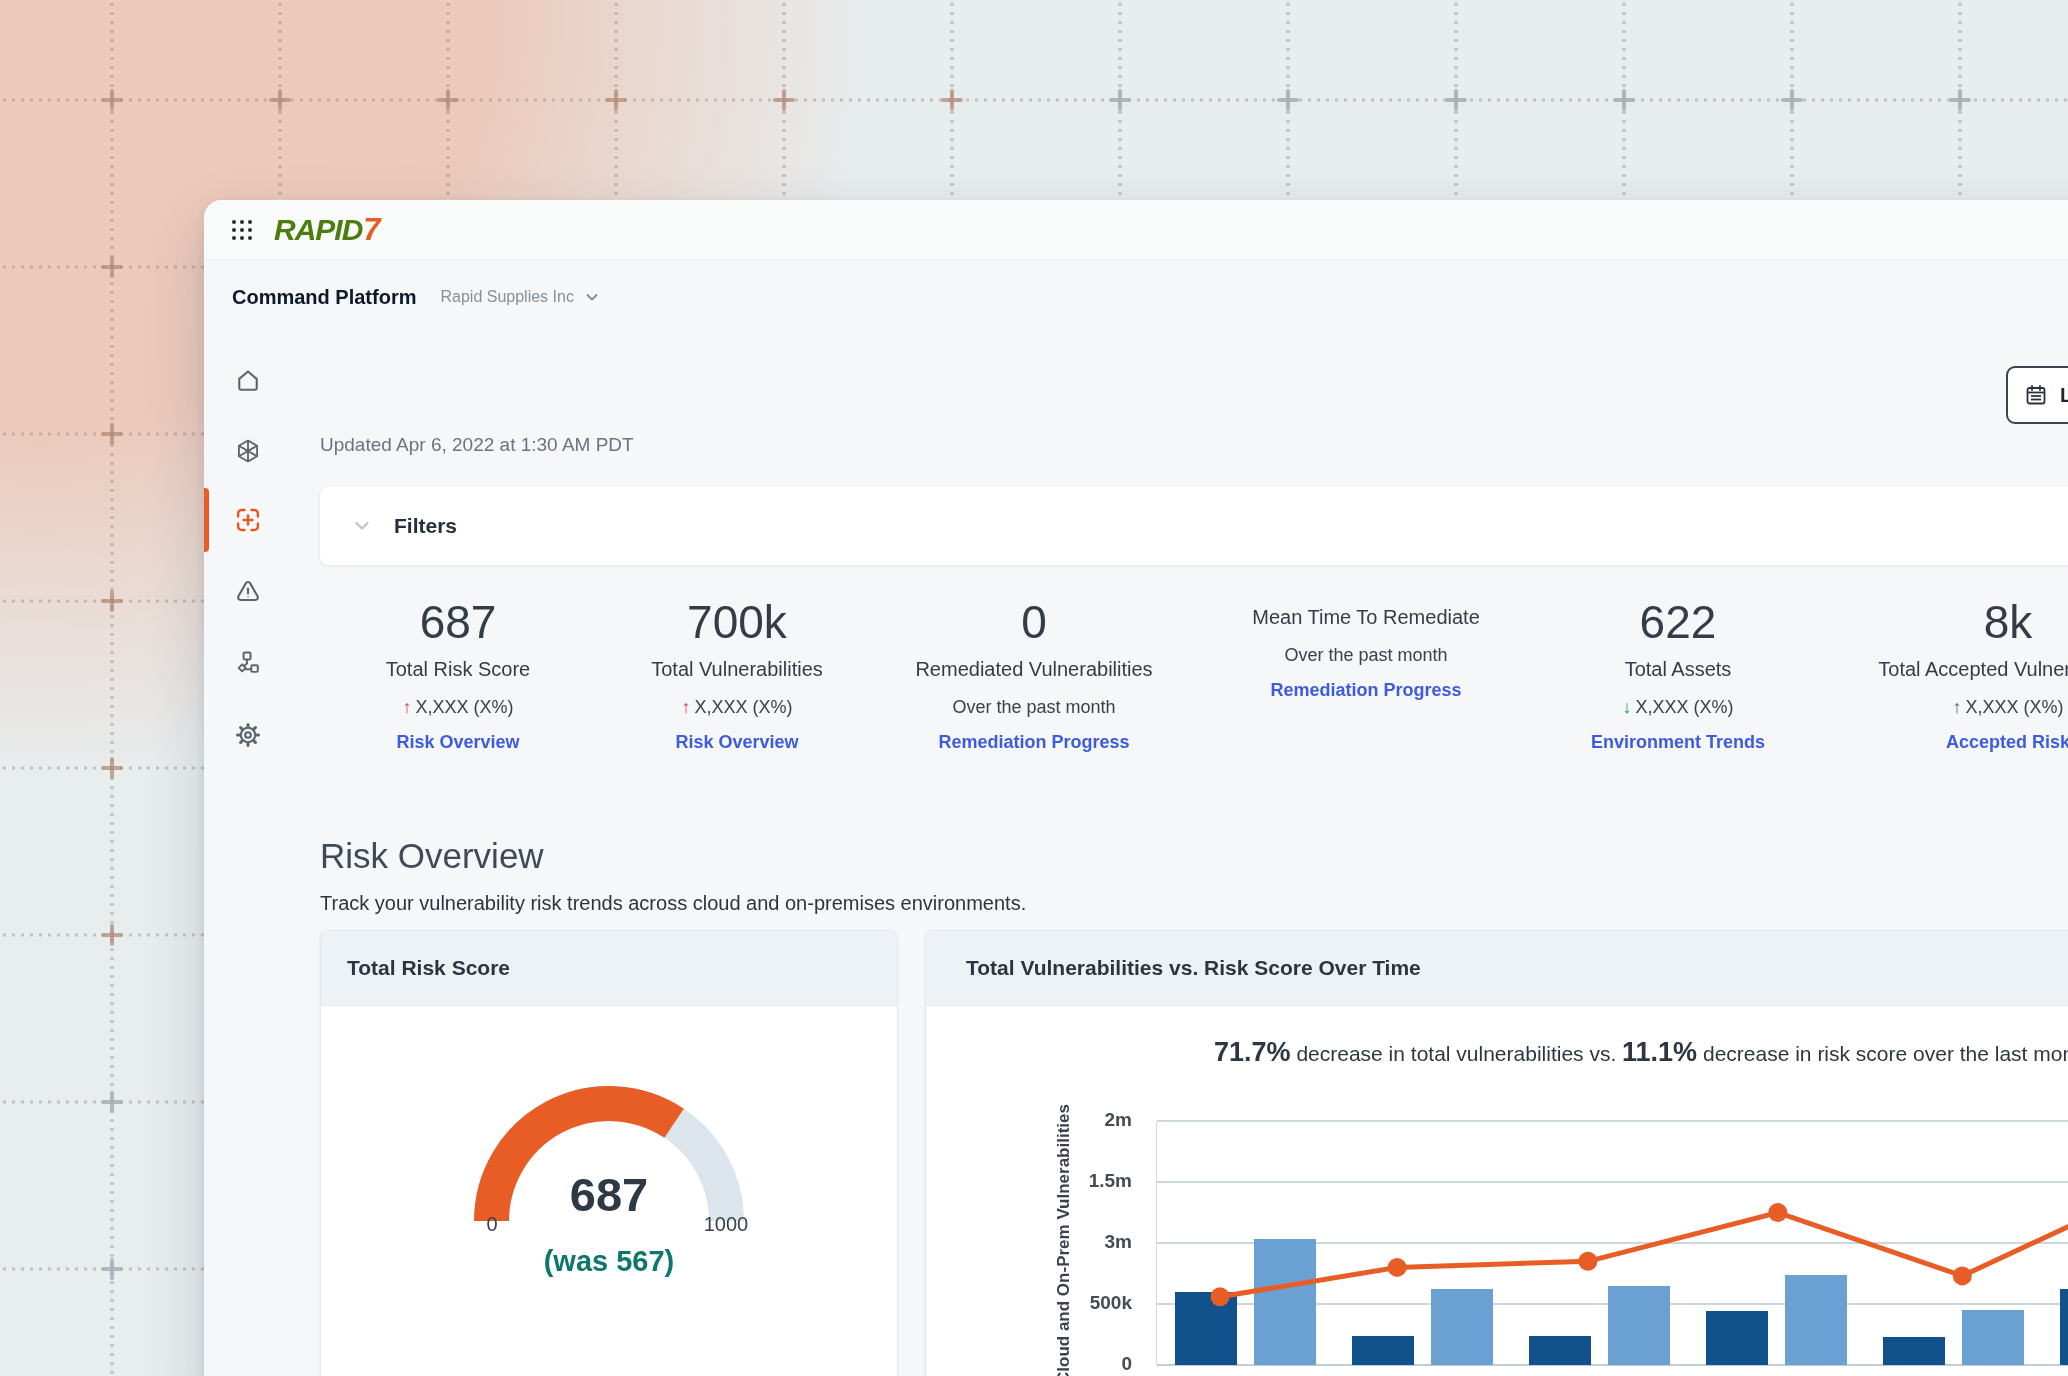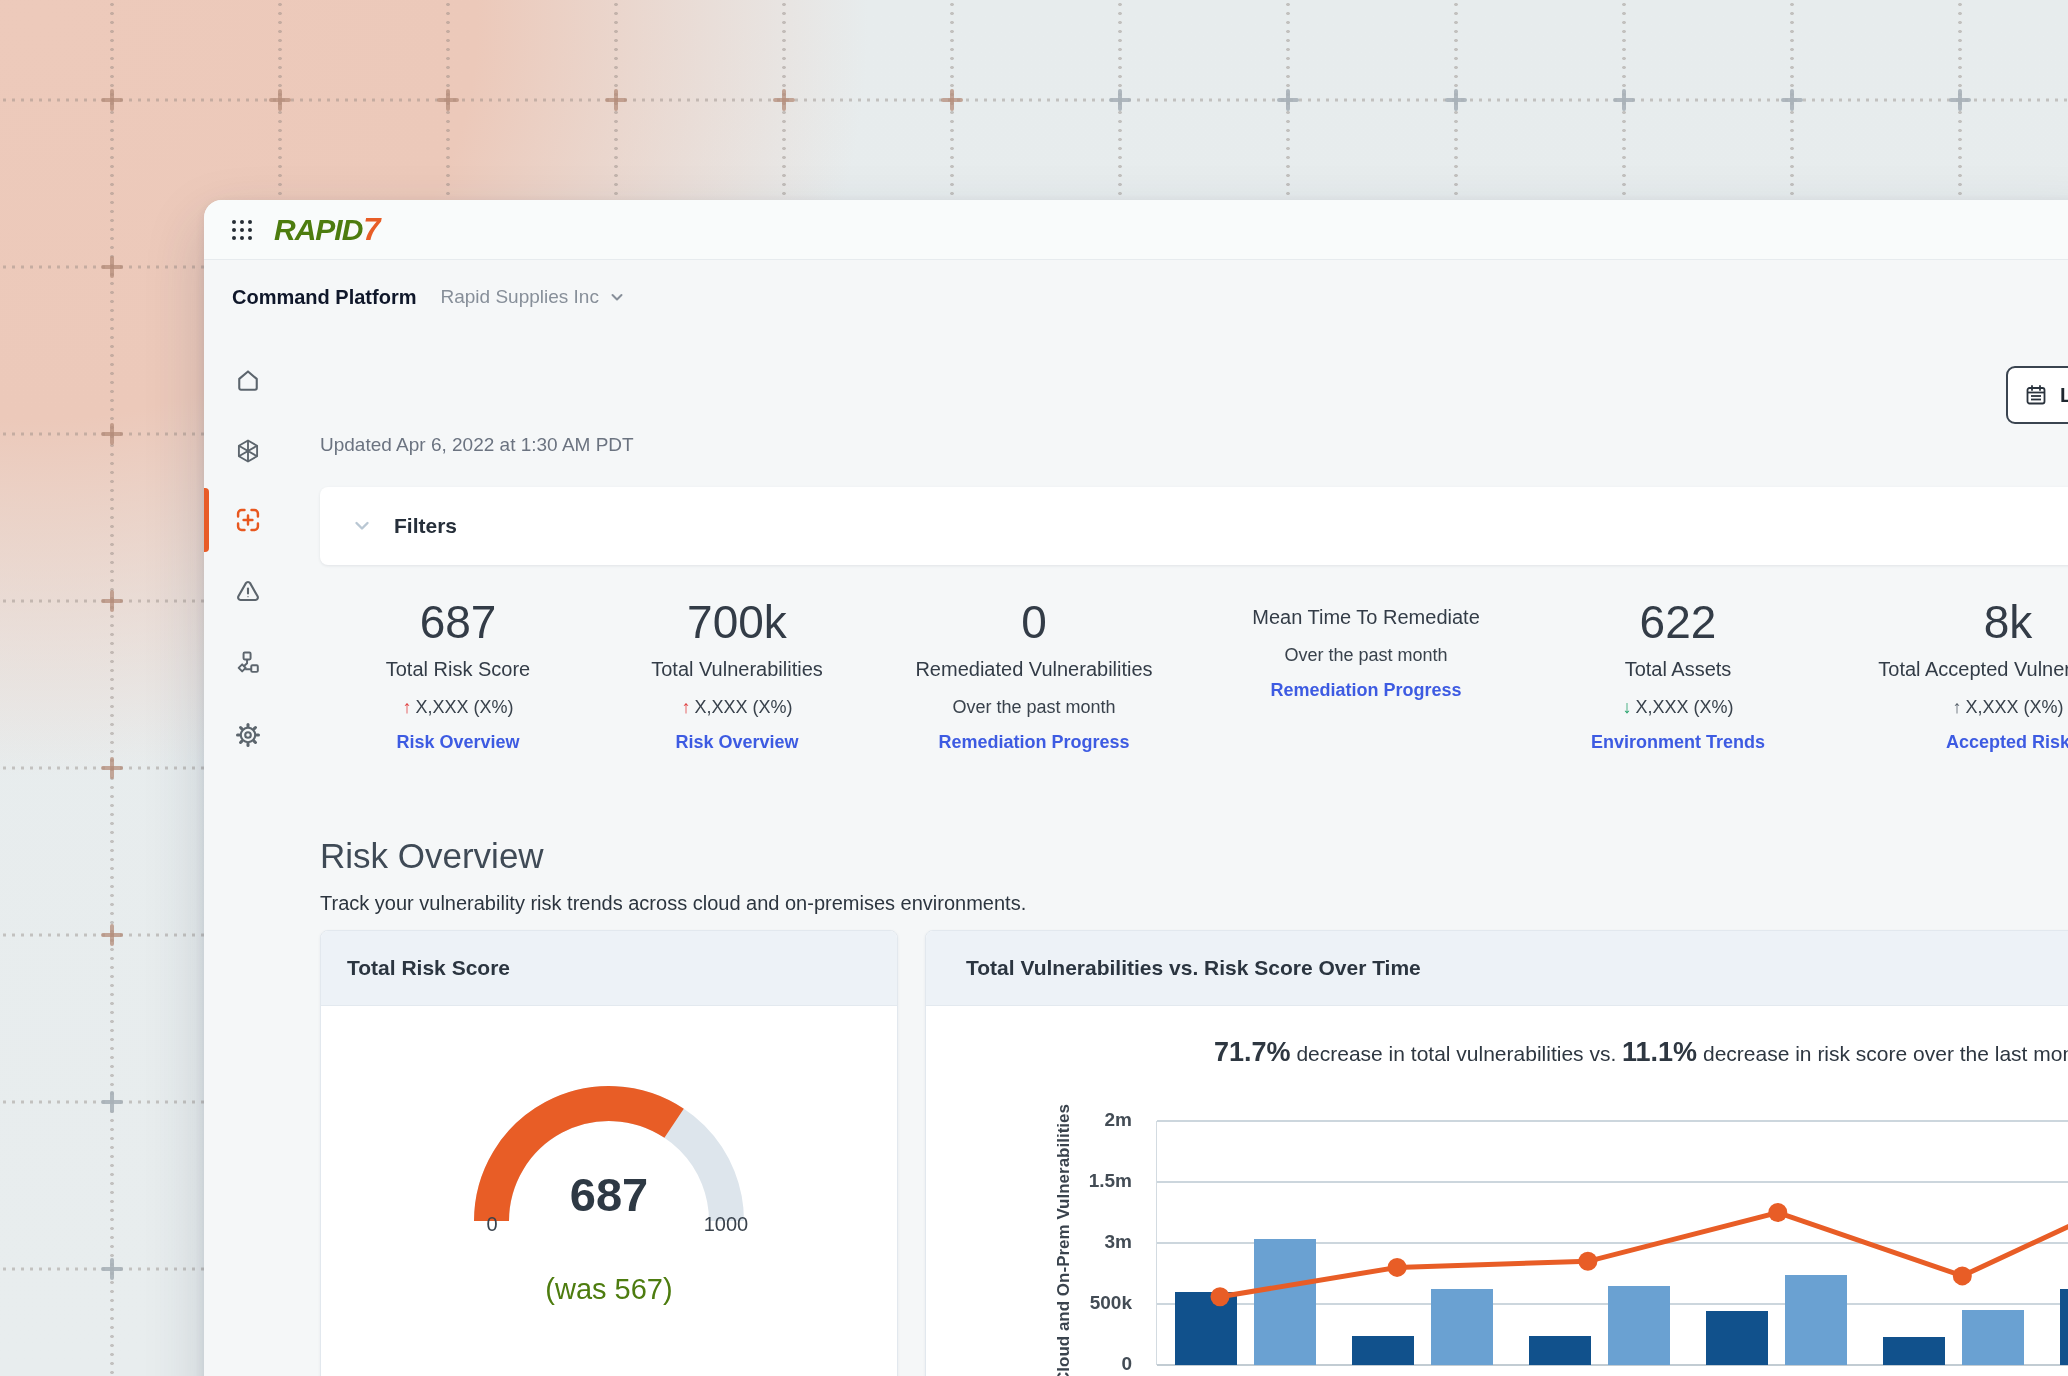--- a/index.html
+++ b/index.html
@@ -29,21 +29,21 @@
   .win-header{position:absolute;left:0;top:0;right:0;height:60px;background:#f9fbfb;border-bottom:1px solid #e7ebee;}
   .launcher{position:absolute;left:28px;top:20px;width:20px;height:20px;cursor:pointer;}
   .launcher i{position:absolute;left:0;top:0;width:4px;height:4px;border-radius:50%;background:#262d35;
     box-shadow:8px 0 0 #262d35,16px 0 0 #262d35,0 8px 0 #262d35,8px 8px 0 #262d35,16px 8px 0 #262d35,0 16px 0 #262d35,8px 16px 0 #262d35,16px 16px 0 #262d35;}
   .logo{position:absolute;left:70px;top:12px;display:flex;align-items:baseline;font-style:italic;font-weight:900;font-size:30px;letter-spacing:-1px;}
   .logo .word{color:#4d7c0f;}
   .logo .seven{color:#e85d26;margin-left:1px;font-size:31px;}
 
   .context-row{position:absolute;left:28px;top:82px;height:30px;display:flex;align-items:center;gap:24px;line-height:30px;}
   .context-product{font-size:20px;font-weight:700;color:#0f172a;}
-  .context-org{display:flex;align-items:center;gap:10px;font-size:19px;color:#878f99;cursor:pointer;}
+  .context-org{display:flex;align-items:center;gap:10px;font-size:16px;color:#878f99;cursor:pointer;}
 
   
   .side-icon{position:absolute;left:30px;width:28px;height:28px;color:#5c656d;cursor:pointer;}
   .side-icon.active{color:#e8571f;}
   .active-bar{position:absolute;left:0;top:288px;width:5px;height:64px;background:#e85c27;border-radius:0 4px 4px 0;}
 
   
   .page-title{position:absolute;left:116px;top:164px;font-size:36px;font-weight:700;color:#2c3641;}
   .page-updated{position:absolute;left:116px;top:234px;font-size:19px;color:#6b7380;}
   .date-btn{position:absolute;left:1802px;top:166px;width:150px;height:58px;background:#fff;border:2px solid #3a4450;border-radius:9px;
@@ -78,21 +78,21 @@
   #card-gauge{left:116px;width:578px;}
   #card-gauge .card-title{padding-left:26px;}
   #card-chart{left:721px;width:1200px;}
   #card-chart .card-title{padding-left:40px;}
 
   
   .gauge-wrap{position:absolute;left:0;right:0;top:145px;display:flex;justify-content:center;}
   .gauge-value{position:absolute;left:0;right:0;top:236px;text-align:center;font-size:47px;font-weight:700;color:#2e3944;}
   .gauge-min{position:absolute;left:156px;top:282px;width:30px;text-align:center;font-size:20px;color:#39424c;}
   .gauge-max{position:absolute;left:375px;top:282px;width:60px;text-align:center;font-size:20px;color:#39424c;}
-  .gauge-was{position:absolute;left:0;right:0;top:342px;text-align:center;font-size:29px;font-weight:400;color:#4d7c0f;}
+  .gauge-was{position:absolute;left:0;right:0;top:314px;text-align:center;font-size:29px;font-weight:700;color:#0f766e;}
   .gauge-change{position:absolute;left:0;right:0;top:386px;text-align:center;font-size:23px;color:#343d47;}
   .gauge-change .arr{color:#e8403e;font-size:24px;margin-right:6px;}
 
   
   .chart-subtitle{position:absolute;left:288px;top:106px;display:flex;align-items:baseline;white-space:pre;color:#2e3741;}
   .chart-subtitle .big{font-size:27px;font-weight:700;}
   .chart-subtitle .reg{font-size:21px;}
   .ylabel{position:absolute;left:138px;top:313px;transform:translate(-50%,-50%) rotate(-90deg);white-space:nowrap;
     font-size:17px;font-weight:700;color:#3a434d;}
   .ytick{position:absolute;left:144px;width:62px;text-align:right;font-size:19px;font-weight:700;color:#434c55;}

